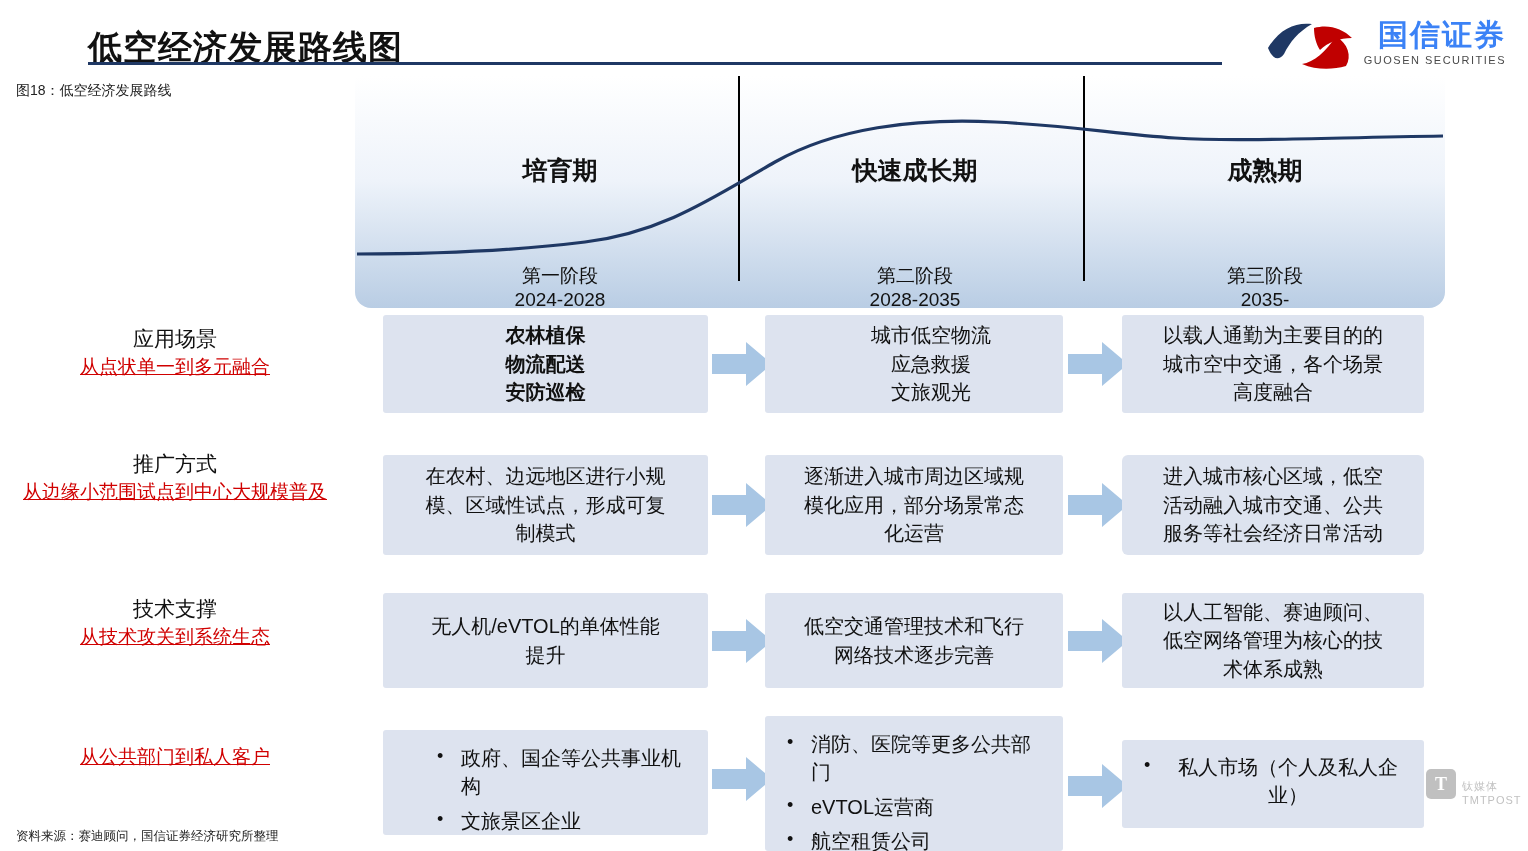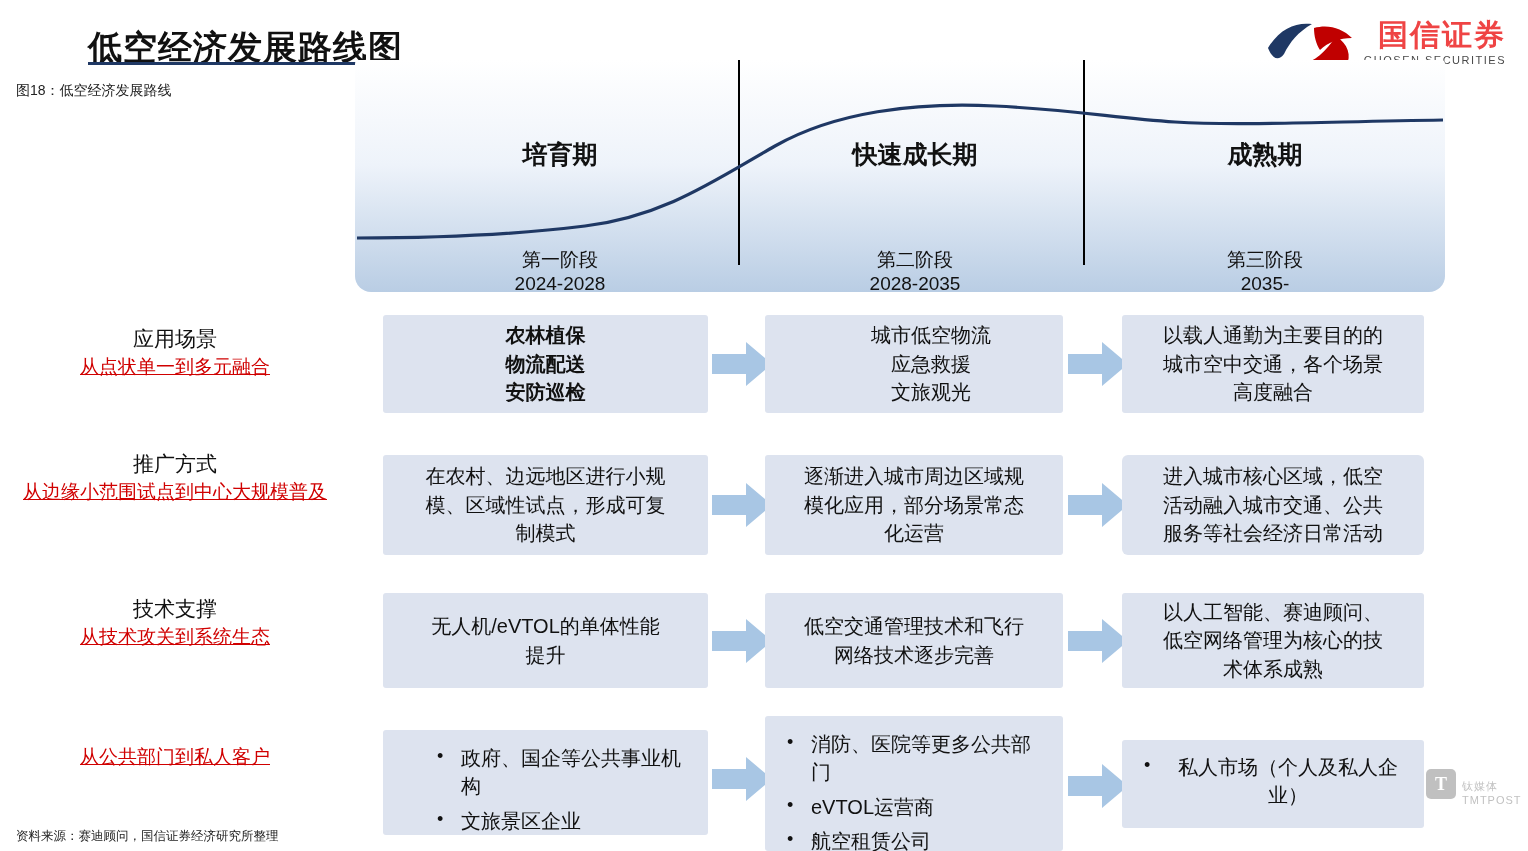--- a/index.html
+++ b/index.html
@@ -22,34 +22,34 @@
     position:absolute;left:88px;top:62px;width:1134px;height:3px;
     background:#1f3864;
   }
   #logo{
     position:absolute;right:10px;top:8px;width:250px;height:58px;
   }
   #logo-text{
     position:absolute;right:12px;top:12px;
     text-align:right;
   }
-  #logo-name{font-size:30px;font-weight:bold;color:#ef4444;letter-spacing:2px;line-height:1;}
+  #logo-name{font-size:30px;font-weight:bold;color:#3b82f6;letter-spacing:2px;line-height:1;}
   #logo-sub{font-size:11px;color:#4a4a4a;letter-spacing:1.5px;margin-top:4px;}
   #logo-mark{
     position:absolute;right:160px;top:10px;width:96px;height:52px;
   }
   #fig-caption{
     position:absolute;left:16px;top:82px;font-size:14px;color:#222;
   }
   #source-note{
     position:absolute;left:16px;bottom:6px;font-size:12.5px;color:#222;
   }
   
   #timeline{
-    position:absolute;left:355px;top:60px;width:1090px;height:232px;
+    position:absolute;left:355px;top:76px;width:1090px;height:232px;
     background:linear-gradient(180deg,#ffffff 0%,#eef3fa 45%,#b9cde4 100%);
     border-radius:4px 4px 16px 16px;
   }
   .phase-head{
     position:absolute;top:78px;
     font-size:25px;font-weight:bold;color:#111;text-align:center;
   }
   .divider{
     position:absolute;width:2px;background:#000;
   }

